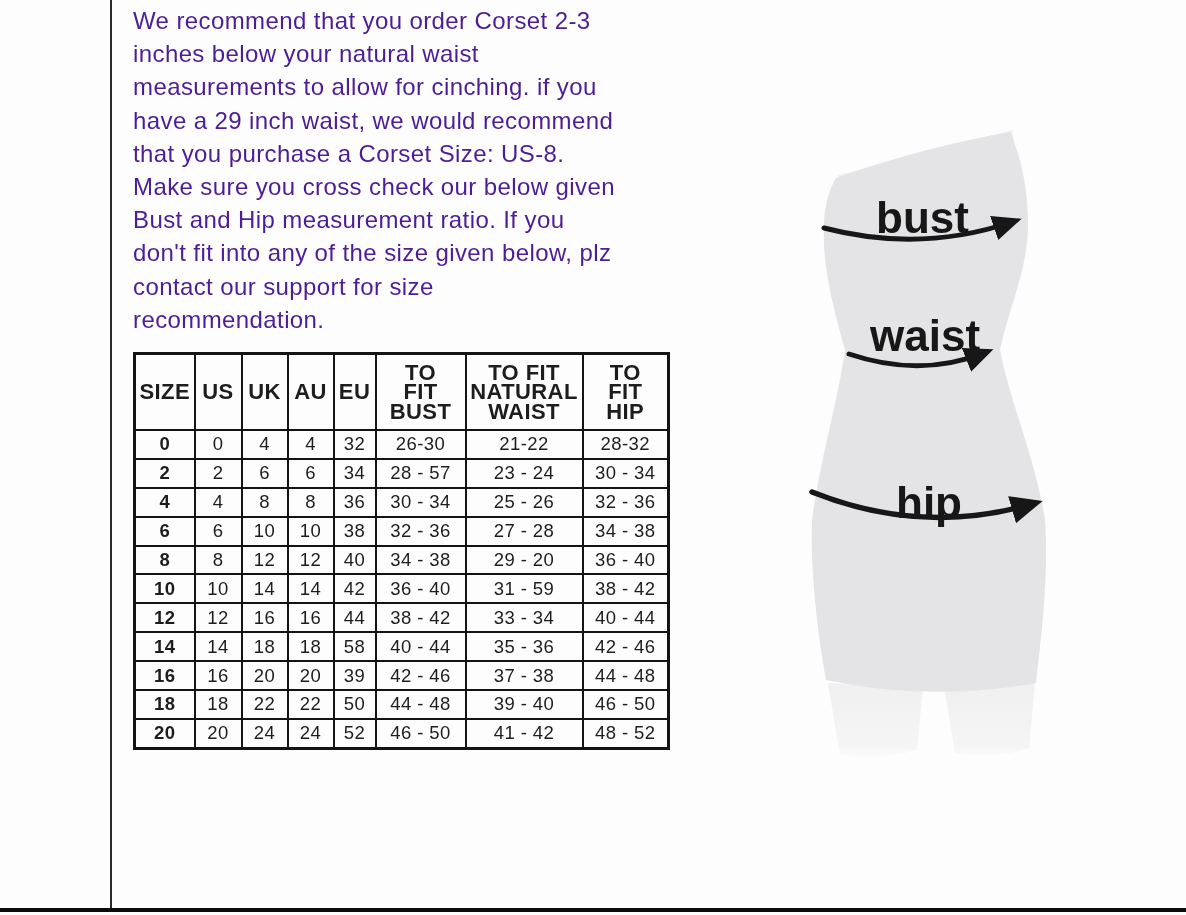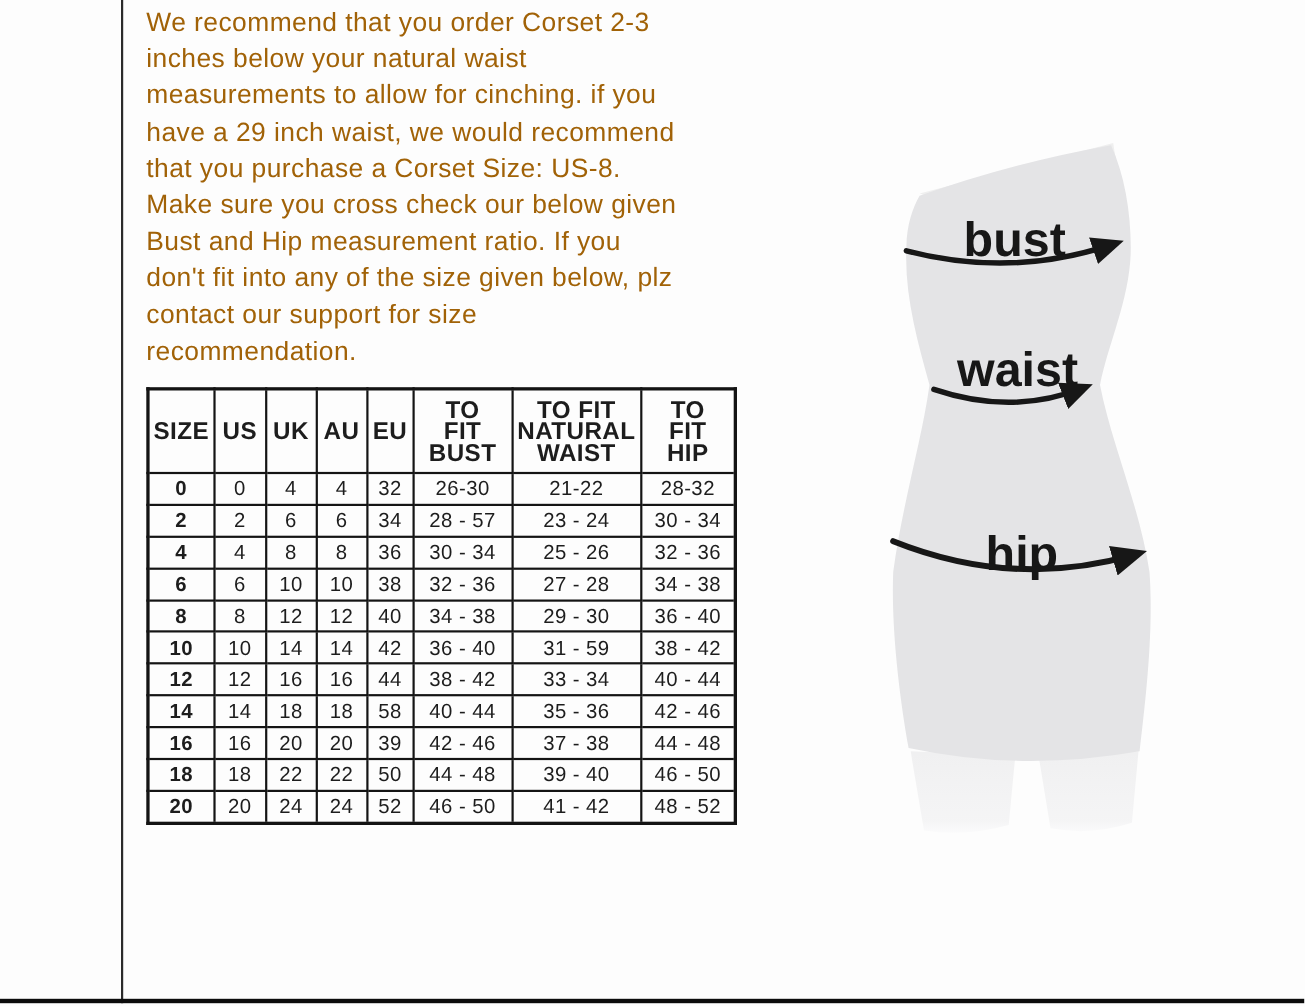--- a/index.html
+++ b/index.html
@@ -18,21 +18,21 @@
     background: #2b2b2b;
   }
   .bottom-rule {
     position: absolute;
     left: 0; top: 908px;
     width: 1186px; height: 4px;
     background: #0c0c0c;
   }
   .para {
     position: absolute;
-    color: #a16207;
+    color: #4c1d95;
     font-size: 24px;
     line-height: 33.2px;
     letter-spacing: 0.4px;
     white-space: pre-wrap;
   }
   .intro { left: 133px; top: 4px; width: 560px; }
   .footer { left: 133px; top: 779px; width: 560px; }
 
   table.size-table {
     position: absolute;
@@ -166,21 +166,21 @@
           <td>27 - 28</td>
           <td>34 - 38</td>
         </tr>
         <tr>
           <td class="size-col">8</td>
           <td>8</td>
           <td>12</td>
           <td>12</td>
           <td>40</td>
           <td>34 - 38</td>
-          <td>29 - 30</td>
+          <td>29 - 20</td>
           <td>36 - 40</td>
         </tr>
         <tr>
           <td class="size-col">10</td>
           <td>10</td>
           <td>14</td>
           <td>14</td>
           <td>42</td>
           <td>36 - 40</td>
           <td>31 - 59</td>

